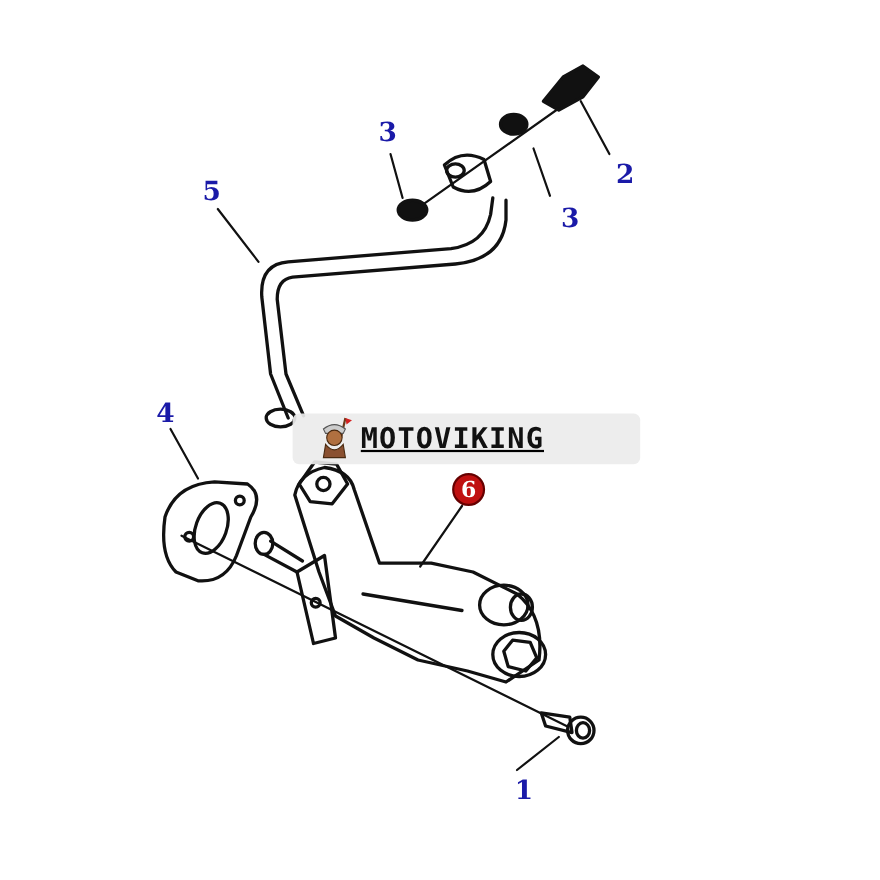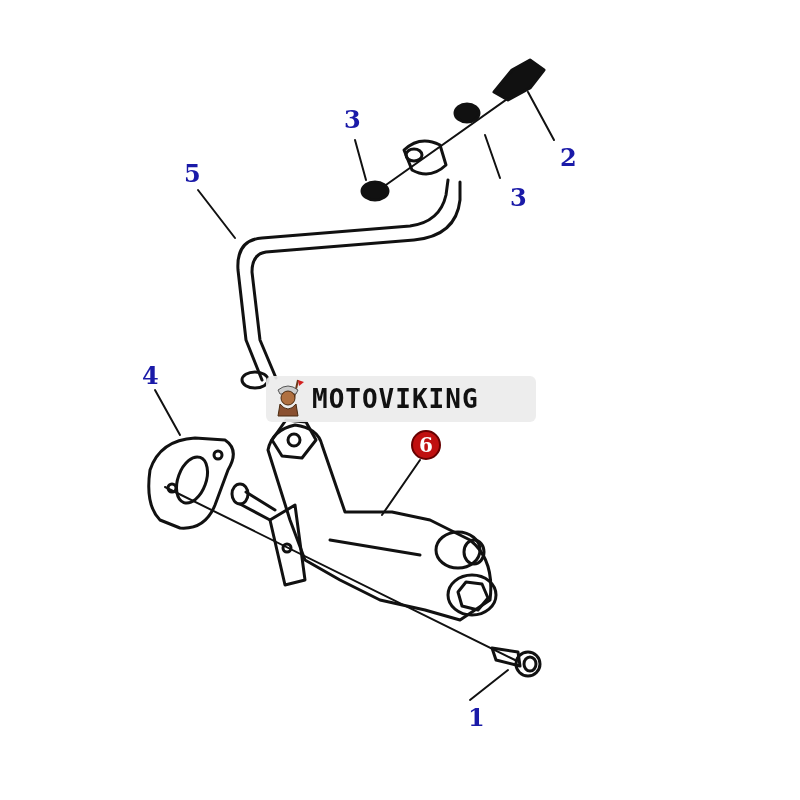--- a/index.html
+++ b/index.html
@@ -1,20 +1,20 @@
 <!DOCTYPE html>
 <html><head>
 <meta charset="utf-8">
 <style>
   html, body { margin: 0; padding: 0; background: #ffffff; }
   .canvas { position: relative; width: 800px; height: 800px; background: #ffffff; overflow: hidden; }
   svg.diagram { position: absolute; left: 0; top: 0; width: 800px; height: 800px; }
   .callout { position: absolute; font-family: "DejaVu Serif", serif; font-weight: bold; font-size: 24px; color: #1a1aa8; line-height: 1; }
   .callout-red { position: absolute; width: 30px; height: 30px; border-radius: 50%; background: #c01010; border: 2px solid #600; color: #fff; font-family: "DejaVu Serif", serif; font-weight: bold; font-size: 20px; display: flex; align-items: center; justify-content: center; box-sizing: border-box; }
-  .watermark { position: absolute; left: 266px; top: 376px; width: 270px; height: 46px; background: rgba(235,235,235,0.92); border-radius: 6px; display: flex; align-items: center; padding-left: 4px; box-sizing: border-box; }
+  .watermark { position: absolute; left: 266px; top: 376px; width: 316px; height: 46px; background: rgba(235,235,235,0.92); border-radius: 6px; display: flex; align-items: center; padding-left: 20px; box-sizing: border-box; text-decoration: underline; }
   .wm-logo { width: 36px; height: 42px; margin-right: 6px; }
   .wm-text { font-family: "DejaVu Sans Mono", monospace; font-weight: bold; font-size: 26px; color: #111; letter-spacing: 1px; }
 </style>
 </head>
 <body>
 
 <div class="canvas">
   <svg class="diagram" viewBox="0 0 800 800">
     <g fill="none" stroke="#111" stroke-width="3" stroke-linecap="round" stroke-linejoin="round">
 

